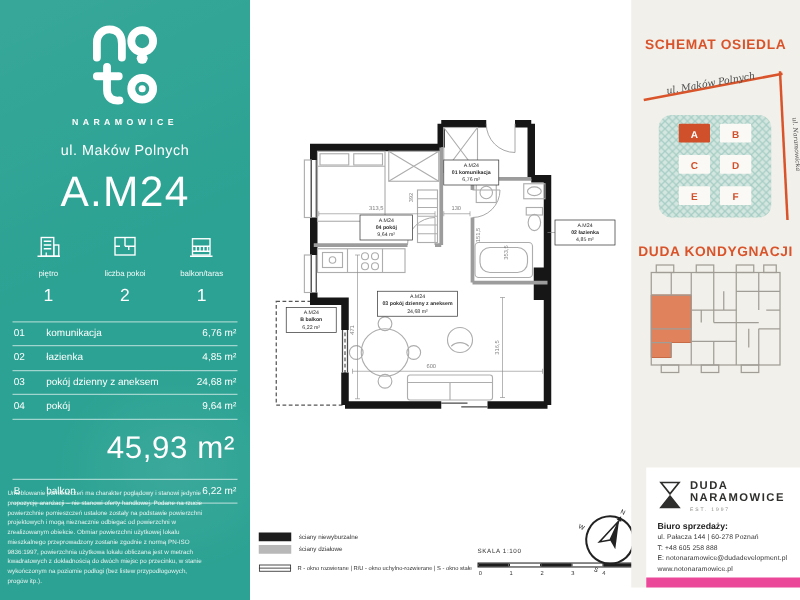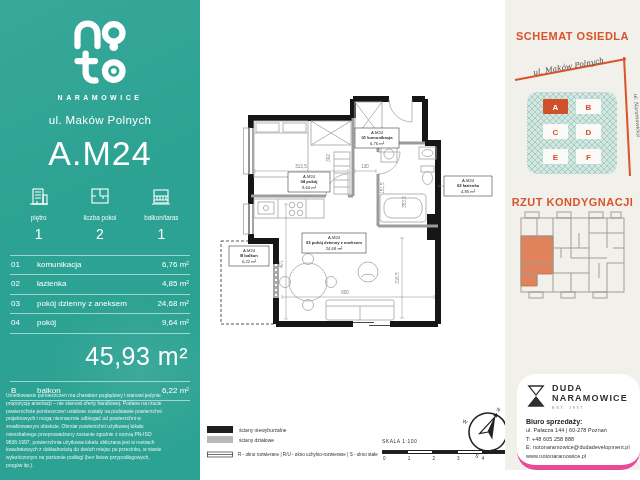--- a/index.html
+++ b/index.html
@@ -71,21 +71,21 @@
   .estate-svg { position:absolute; left:0; top:46px; }
   .street { stroke:#D9542B; stroke-width:2; fill:none; }
   .street-label { font-family:"DejaVu Serif", serif; font-style:italic; font-size:7.5px; fill:#4a4a4a; text-anchor:middle; }
   .street-label-side { font-family:"DejaVu Serif", serif; font-style:italic; font-size:5px; fill:#4a4a4a; }
   .tile { rx:1px; }
   .tile-letter { font-size:8px; font-weight:bold; text-anchor:middle; }
   .rzut-svg { position:absolute; left:8px; top:208px; }
   .gw { stroke:#A09D96; stroke-width:1; fill:none; }
   .unit-hl { fill:#E0825C; stroke:#C66B45; stroke-width:.8; }
   .duda-card { position:absolute; left:12px; top:374px; width:123px; height:96px;
-    background:#fff; border-bottom:5px solid #ec4899; padding:9px 9px 0;border-radius:19px; }
+    background:#fff; border-bottom:8px solid #ec4899; padding:9px 9px 0; }
   .duda-row { display:flex; align-items:flex-start; gap:6px; }
   .duda-name { font-size:9px; font-weight:bold; letter-spacing:1.2px; color:#2f2f2d; line-height:1.15; }
   .duda-est { font-size:4px; color:#8a8a86; letter-spacing:1.5px; margin-top:1px; }
   .office-head { font-size:7px; font-weight:bold; margin-top:8px; color:#222; }
   .office-line { font-size:5.4px; color:#333; margin-top:2.5px; letter-spacing:.1px; }
 </style>
 </head>
 <body>
 
 <div class="page">
@@ -359,21 +359,21 @@
       <rect class="tile" x="38" y="78" width="25" height="15" fill="#FAF9F5"></rect>
       <text class="tile-letter" x="50.5" y="89" fill="#D0502B">C</text>
       <rect class="tile" x="71" y="78" width="25" height="15" fill="#FAF9F5"></rect>
       <text class="tile-letter" x="83.5" y="89" fill="#D0502B">D</text>
       <rect class="tile" x="38" y="103" width="25" height="15" fill="#FAF9F5"></rect>
       <text class="tile-letter" x="50.5" y="114" fill="#D0502B">E</text>
       <rect class="tile" x="71" y="103" width="25" height="15" fill="#FAF9F5"></rect>
       <text class="tile-letter" x="83.5" y="114" fill="#D0502B">F</text>
     </svg>
 
-    <div class="rp-title floor">RZUT KONDYGNACJI</div>
+    <div class="rp-title floor">DUDA KONDYGNACJI</div>
 
     <svg class="rzut-svg" width="119" height="95" viewBox="0 0 119 95">
       <polygon class="unit-hl" points="8,28 40,28 40,66 24,66 24,78 8,78"></polygon>
       <g class="gw">
         <rect x="8" y="10" width="103" height="74"></rect>
         <rect x="12" y="4" width="14" height="6"></rect>
           <rect x="44" y="4" width="14" height="6"></rect>
           <rect x="76" y="4" width="14" height="6"></rect>
           <rect x="98" y="4" width="10" height="6"></rect>
         <rect x="16" y="84" width="14" height="6"></rect>

